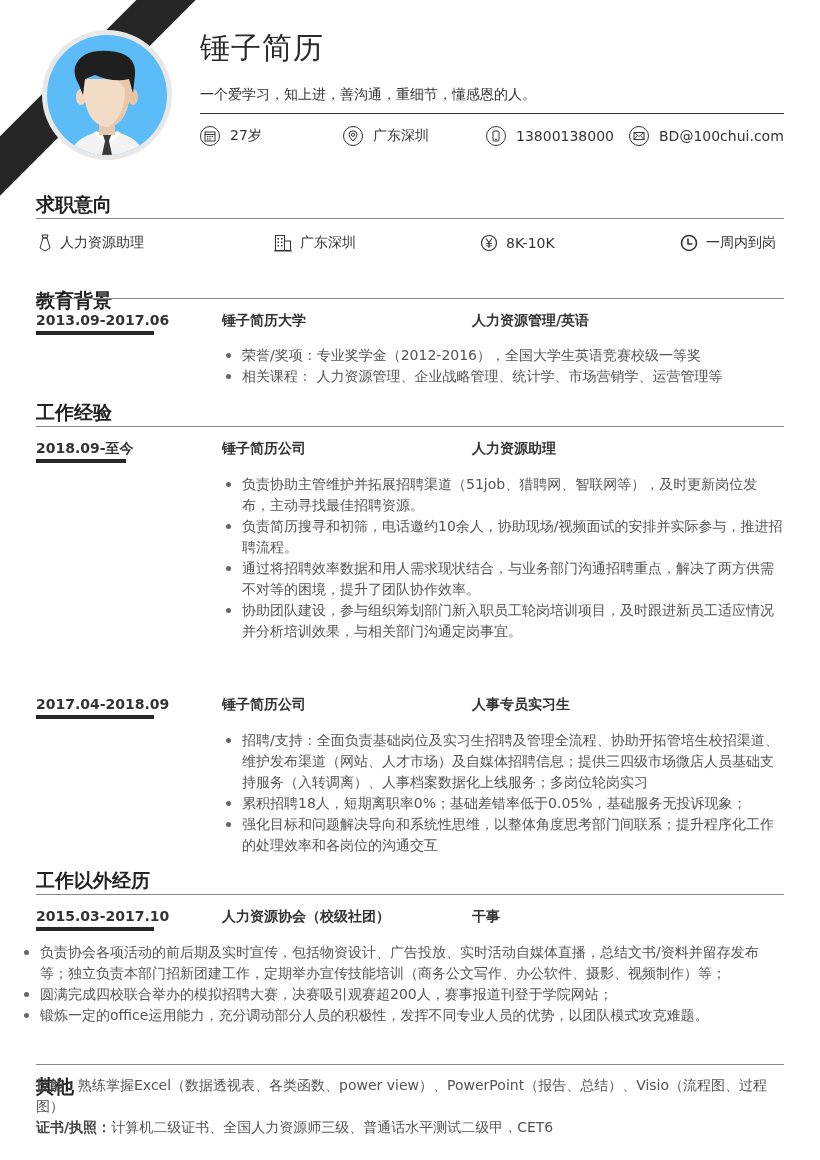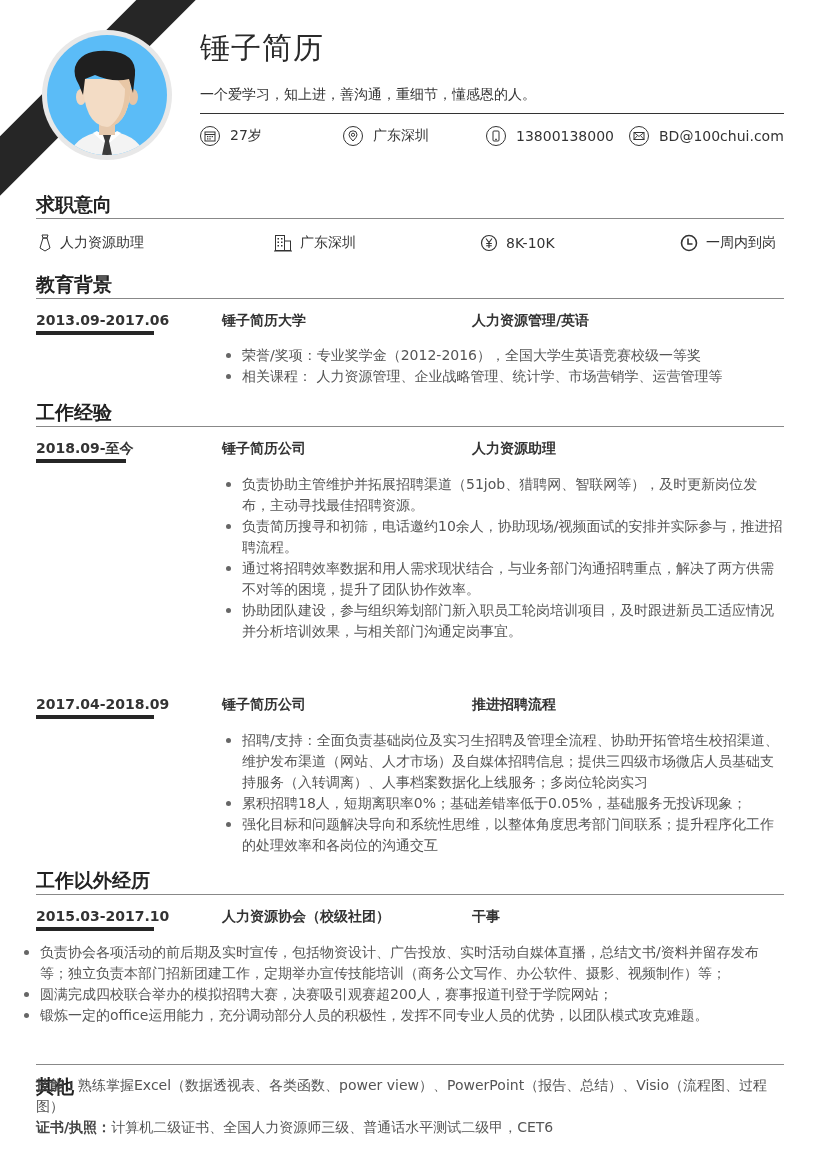--- a/index.html
+++ b/index.html
@@ -183,21 +183,21 @@
     </div>
     <div class="intent-item" style="left:644px;">
       <svg width="18" height="18" viewBox="0 0 18 18">
           <circle cx="9" cy="9" r="7.5" fill="none" stroke="#333" stroke-width="1.6"></circle>
           <path d="M8 4.5 L8 10 L12.5 10" fill="none" stroke="#333" stroke-width="1.6"></path>
         </svg>
       <span>一周内到岗</span>
     </div>
   </div>
 
-  <div class="section-title" style="top:272px;">教育背景</div>
+  <div class="section-title" style="top:288px;">教育背景</div>
   <div class="section-rule" style="top:298px;"></div>
   <div class="date" style="top:312px;">2013.09-2017.06</div>
   <div class="date-bar" style="top:331px; width:118px;"></div>
   <div class="org" style="top:312px;">锤子简历大学</div>
   <div class="role" style="top:312px;">人力资源管理/英语</div>
   <ul class="bullets" style="left:222px; top:345px; width:562px;">
     <li>荣誉/奖项：专业奖学金（2012-2016），全国大学生英语竞赛校级一等奖</li>
     <li>相关课程： 人力资源管理、企业战略管理、统计学、市场营销学、运营管理等</li>
   </ul>
 
@@ -211,21 +211,21 @@
   <ul class="bullets" style="left:222px; top:474px; width:562px;">
     <li>负责协助主管维护并拓展招聘渠道（51job、猎聘网、智联网等），及时更新岗位发布，主动寻找最佳招聘资源。</li>
     <li>负责简历搜寻和初筛，电话邀约10余人，协助现场/视频面试的安排并实际参与，推进招聘流程。</li>
     <li>通过将招聘效率数据和用人需求现状结合，与业务部门沟通招聘重点，解决了两方供需不对等的困境，提升了团队协作效率。</li>
     <li>协助团队建设，参与组织筹划部门新入职员工轮岗培训项目，及时跟进新员工适应情况并分析培训效果，与相关部门沟通定岗事宜。</li>
   </ul>
 
   <div class="date" style="top:696px;">2017.04-2018.09</div>
   <div class="date-bar" style="top:715px; width:118px;"></div>
   <div class="org" style="top:696px;">锤子简历公司</div>
-  <div class="role" style="top:696px;">推进招聘流程</div>
+  <div class="role" style="top:696px;">人事专员实习生</div>
   <ul class="bullets" style="left:222px; top:730px; width:562px;">
     <li>招聘/支持：全面负责基础岗位及实习生招聘及管理全流程、协助开拓管培生校招渠道、维护发布渠道（网站、人才市场）及自媒体招聘信息；提供三四级市场微店人员基础支持服务（入转调离）、人事档案数据化上线服务；多岗位轮岗实习</li>
     <li>累积招聘18人，短期离职率0%；基础差错率低于0.05%，基础服务无投诉现象；</li>
     <li>强化目标和问题解决导向和系统性思维，以整体角度思考部门间联系；提升程序化工作的处理效率和各岗位的沟通交互</li>
   </ul>
 
   <div class="section-title" style="top:868px;">工作以外经历</div>
   <div class="section-rule" style="top:894px;"></div>
   <div class="date" style="top:908px;">2015.03-2017.10</div>
   <div class="date-bar" style="top:927px; width:118px;"></div>

